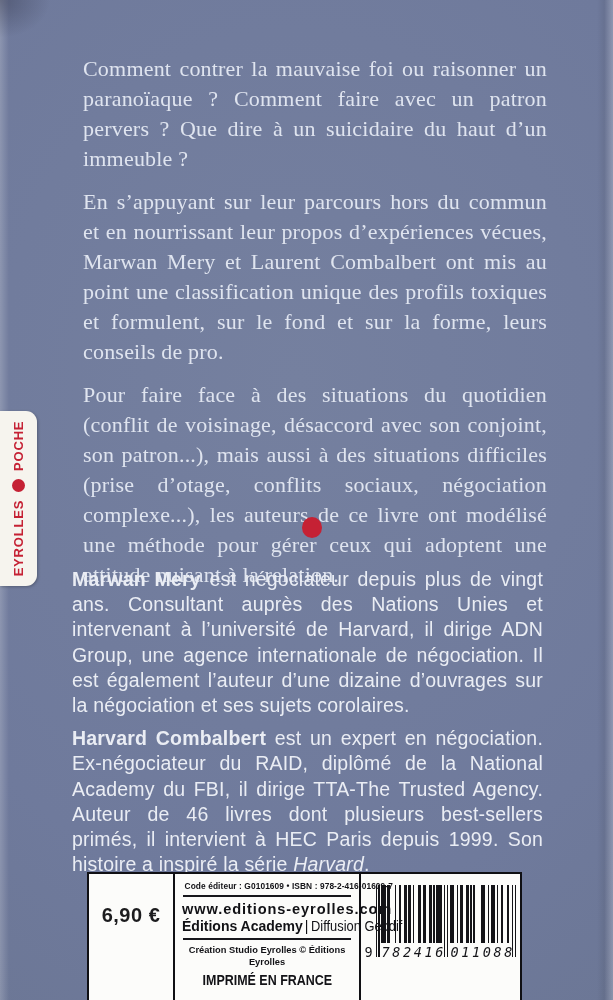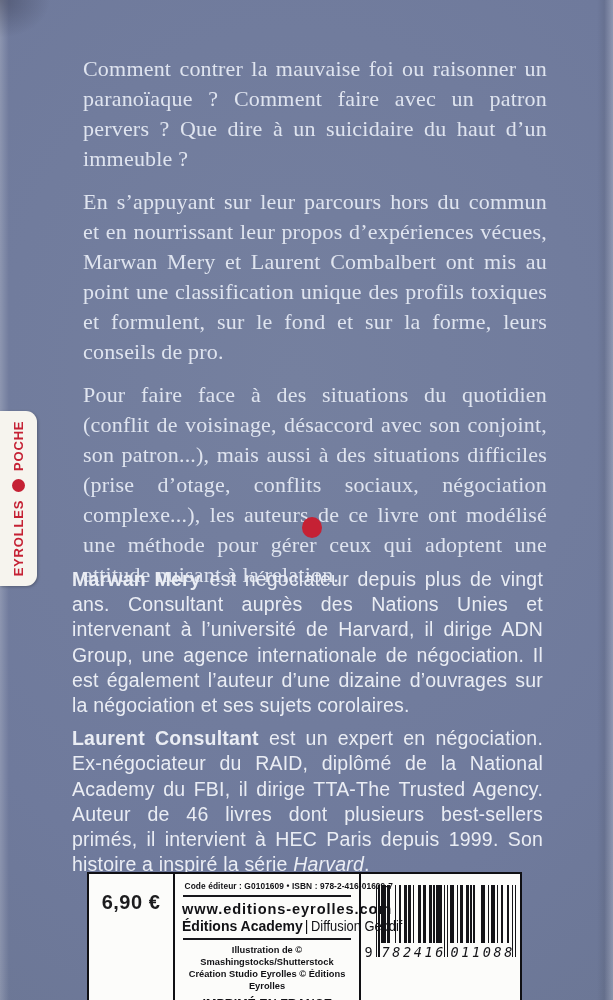--- a/index.html
+++ b/index.html
@@ -64,21 +64,21 @@
   }
   .spine-dot{width:13px;height:13px;border-radius:50%;}
 
   
   .footer-box{
     position:absolute;left:87px;top:872px;width:435px;height:128px;
     background:#fcfcfa;border:2px solid #101014;border-bottom:none;
     box-sizing:border-box;display:flex;
   }
   .cell{box-sizing:border-box;height:100%;}
-  .cell-price{width:84px;display:flex;justify-content:center;padding-top:17px;}
+  .cell-price{width:84px;display:flex;justify-content:center;padding-top:30px;}
   .price{
     font-size:20px;font-weight:700;color:#1c1c1e;letter-spacing:0.5px;
   }
   .cell-pub{
     width:188px;border-left:2px solid #101014;border-right:2px solid #101014;
     padding:7px 7px 0 7px;text-align:center;color:#121216;
   }
   .code-line{font-size:8.6px;font-weight:700;letter-spacing:0.1px;white-space:nowrap;transform:scaleX(0.97);transform-origin:center;}
   .rule{height:2px;background:#17171c;margin:4px 1px;}
   .site{font-size:14.6px;font-weight:700;letter-spacing:0.9px;margin-top:3px;white-space:nowrap;}
@@ -112,21 +112,21 @@
     <p>Pour faire face à des situations du quotidien (conflit de voisinage, désaccord avec son conjoint, son patron...), mais aussi à des situations difficiles (prise d’otage, conflits sociaux, négociation complexe...), les auteurs de ce livre ont modélisé une méthode pour gérer ceux qui adoptent une attitude nuisant à la relation.</p>
   </div>
 
   <div class="sep-dot" style="background: rgb(197, 33, 52);"></div>
 
   <div class="bios">
     <p>
       <strong>Marwan Mery</strong><span> est négociateur depuis plus de vingt ans. Consultant auprès des Nations Unies et intervenant à l’université de Harvard, il dirige ADN Group, une agence internationale de négociation. Il est également l’auteur d’une dizaine d’ouvrages sur la négociation et ses sujets corolaires.</span>
     </p>
     <p>
-      <strong>Laurent Consultant</strong><span> est un expert en négociation. Ex-négociateur du RAID, diplômé de la National Academy du FBI, il dirige TTA-The Trusted Agency. Auteur de 46 livres dont plusieurs best-sellers primés, il intervient à HEC Paris depuis 1999. Son histoire a inspiré la série </span><em>Harvard</em><span>.</span>
+      <strong>Harvard Combalbert</strong><span> est un expert en négociation. Ex-négociateur du RAID, diplômé de la National Academy du FBI, il dirige TTA-The Trusted Agency. Auteur de 46 livres dont plusieurs best-sellers primés, il intervient à HEC Paris depuis 1999. Son histoire a inspiré la série </span><em>Harvard</em><span>.</span>
     </p>
   </div>
 
   <div class="spine">
     <div class="spine-inner" style="color: rgb(197, 33, 52);">
       <span>EYROLLES</span>
       <span class="spine-dot" style="background: rgb(197, 33, 52);"></span>
       <span>POCHE</span>
     </div>
   </div>
@@ -139,21 +139,20 @@
 
     <div class="cell cell-pub">
       <div class="code-line">Code éditeur : G0101609 • ISBN : 978-2-416-01609-7</div>
       <div class="rule"></div>
       <div class="site">www.editions-eyrolles.com</div>
       <div class="pubrow">
         <span class="pub-name">Éditions Academy</span><span class="pipe">|</span><span class="dist">Diffusion Geodif</span>
       </div>
       <div class="rule"></div>
       <div class="credits">
-        <div>Illustration de © Smashingstocks/Shutterstock</div>
         <div>Création Studio Eyrolles © Éditions Eyrolles</div>
       </div>
       <div class="printed">IMPRIMÉ EN FRANCE</div>
       
     </div>
 
     <div class="cell cell-barcode">
       <div class="barcode" id="barcode">
         <span class="digit" style="left:0;">9</span>
         <span class="dgroup" style="left:17px;width:62px;">782416</span>

